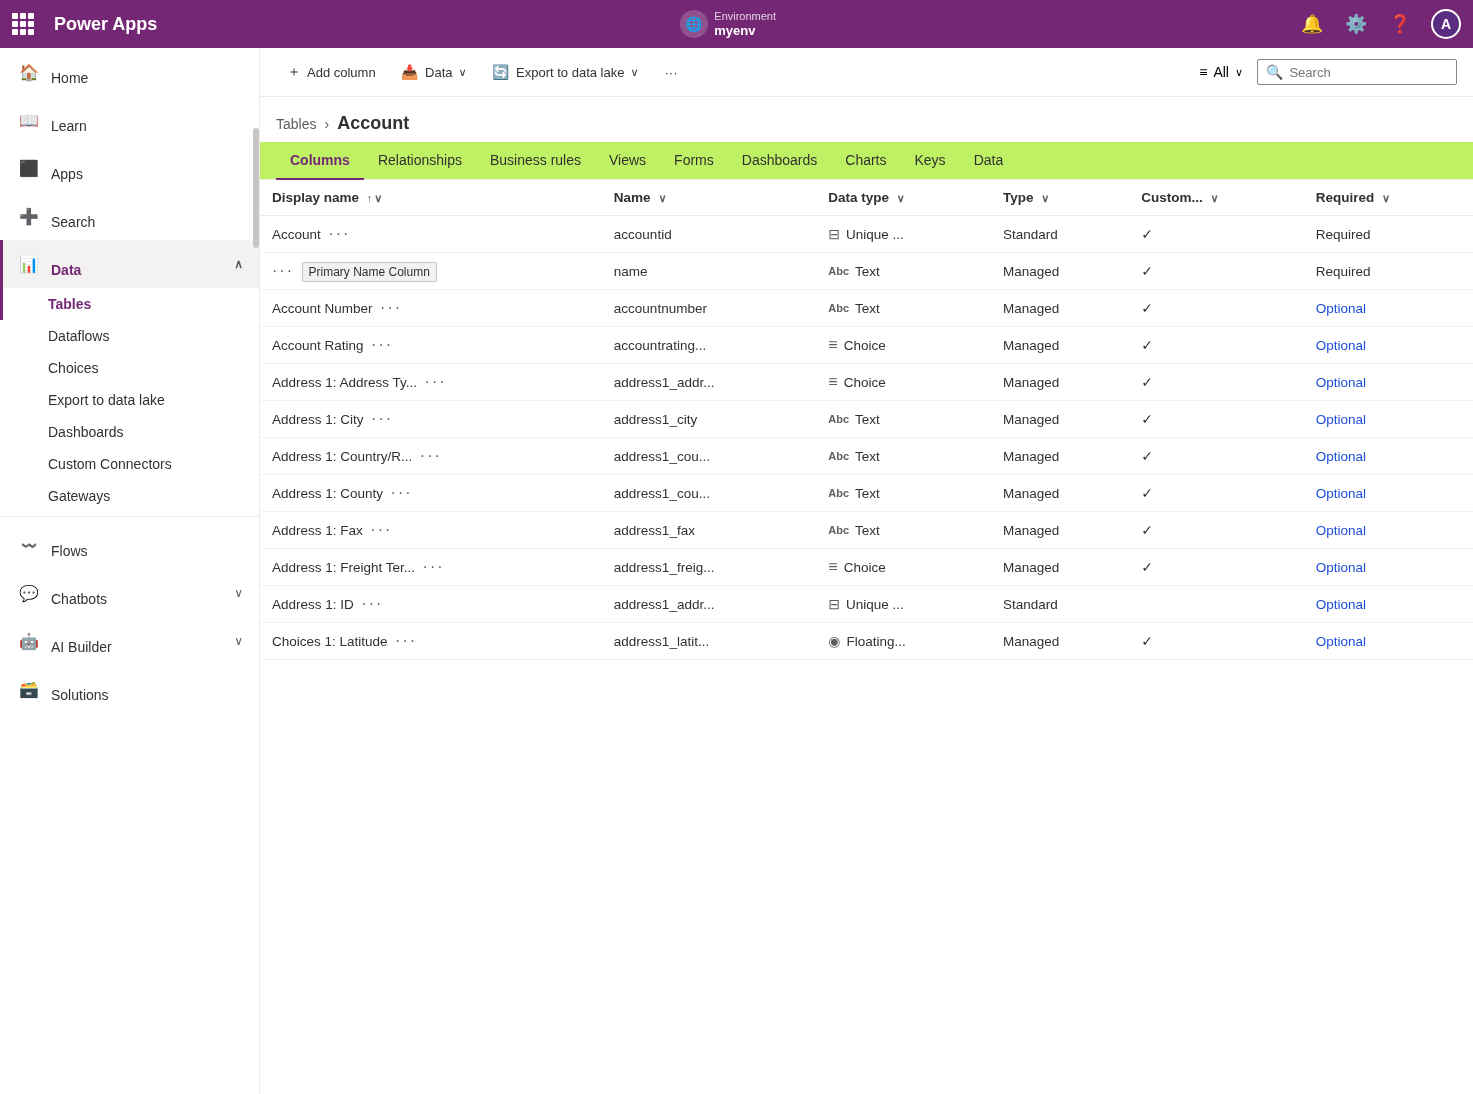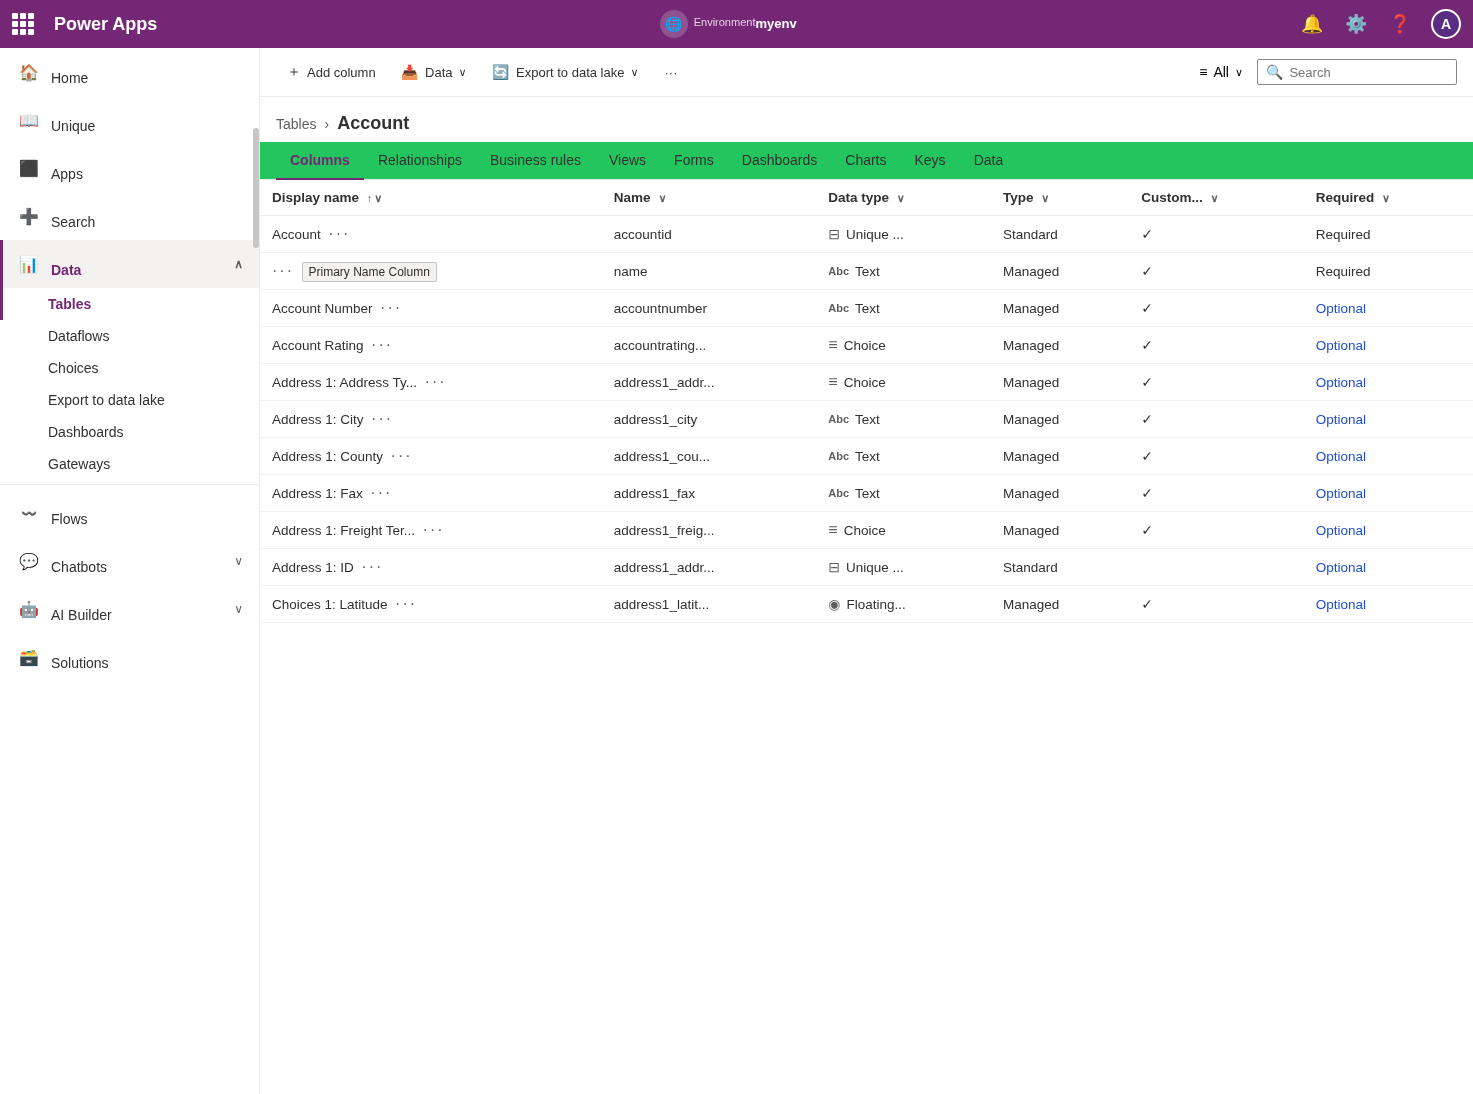--- a/index.html
+++ b/index.html
@@ -20,21 +20,21 @@
       display: grid;
       grid-template-columns: repeat(3,6px);
       grid-template-rows: repeat(3,6px);
       gap: 2px;
       cursor: pointer;
     }
     .topbar-waffle span { background: white; display: block; width: 6px; height: 6px; border-radius: 1px; }
     .topbar-brand { font-size: 18px; font-weight: 600; color: white; margin-left: 8px; }
     .topbar-center { flex: 1; display: flex; justify-content: center; align-items: center; gap: 6px; }
     .env-icon { width: 28px; height: 28px; background: rgba(255,255,255,0.2); border-radius: 50%; display: flex; align-items: center; justify-content: center; font-size: 14px; }
-    .env-text { display: flex; flex-direction: row; line-height: 1.2; }
+    .env-text { display: flex; flex-direction: column; line-height: 1.2; }
     .env-label { font-size: 11px; color: rgba(255,255,255,0.8); }
     .env-name { font-size: 13px; font-weight: 600; color: white; }
     .topbar-actions { display: flex; align-items: center; gap: 16px; }
     .topbar-icon { color: white; font-size: 18px; cursor: pointer; width: 28px; height: 28px; display: flex; align-items: center; justify-content: center; }
     .avatar { width: 30px; height: 30px; border-radius: 50%; border: 2px solid white; background: #5a2d82; display: flex; align-items: center; justify-content: center; font-size: 14px; font-weight: 600; color: white; cursor: pointer; }
 
     
     .main-layout { display: flex; flex: 1; overflow: hidden; }
 
     
@@ -131,21 +131,21 @@
     }
     .breadcrumb-link { cursor: pointer; color: #605e5c; }
     .breadcrumb-sep { color: #605e5c; }
     .breadcrumb-current { font-weight: 600; color: #323130; font-size: 18px; }
 
     
     .tabs {
       display: flex;
       border-bottom: 1px solid #edebe9;
       padding: 0 16px;
-      background: #22c55e;
+      background: #bef264;
       flex-shrink: 0;
     }
     .tab {
       padding: 10px 14px;
       cursor: pointer;
       color: #323130;
       font-size: 14px;
       border-bottom: 2px solid transparent;
       margin-bottom: -1px;
     }
@@ -226,41 +226,42 @@
 <div class="main-layout">
 
   <div class="sidebar">
     <div class="sidebar-scroll">
       <div class="sidebar-item">
         <span class="sidebar-item-icon">🏠</span>
         <span class="sidebar-item-label">Home</span>
       </div>
       <div class="sidebar-item">
         <span class="sidebar-item-icon">📖</span>
-        <span class="sidebar-item-label">Unique</span>
+        <span class="sidebar-item-label">Learn</span>
       </div>
       <div class="sidebar-item">
         <span class="sidebar-item-icon">⬛</span>
         <span class="sidebar-item-label">Apps</span>
       </div>
       <div class="sidebar-item">
         <span class="sidebar-item-icon">➕</span>
         <span class="sidebar-item-label">Search</span>
       </div>
       <div class="sidebar-item active">
         <span class="sidebar-item-icon">📊</span>
         <span class="sidebar-item-label">Data</span>
         <span class="sidebar-item-arrow">∧</span>
       </div>
 
       <div class="sidebar-sub active">Tables</div>
       <div class="sidebar-sub">Dataflows</div>
       <div class="sidebar-sub">Choices</div>
       <div class="sidebar-sub">Export to data lake</div>
       <div class="sidebar-sub">Dashboards</div>
+      <div class="sidebar-sub">Custom Connectors</div>
       <div class="sidebar-sub">Gateways</div>
 
       <div class="sidebar-divider"></div>
 
       <div class="sidebar-item">
         <span class="sidebar-item-icon" style="font-size:13px;">〰️</span>
         <span class="sidebar-item-label">Flows</span>
       </div>
       <div class="sidebar-item">
         <span class="sidebar-item-icon">💬</span>
@@ -467,20 +468,36 @@
         <span class="data-type-icon" style="color:#605e5c; font-size:11px; font-weight:600">Abc</span>
         <span>Text</span>
       </div>
     </td>
     <td>Managed</td>
     <td><span class="checkmark">✓</span></td>
     <td><span class="optional-text">Optional</span></td>
   </tr>
             <tr>
     <td>
+      <span>Address 1: Country/R...</span>
+      &nbsp;<span class="menu-dots">···</span>
+    </td>
+    <td>address1_cou...</td>
+    <td>
+      <div class="data-type-cell">
+        <span class="data-type-icon" style="color:#605e5c; font-size:11px; font-weight:600">Abc</span>
+        <span>Text</span>
+      </div>
+    </td>
+    <td>Managed</td>
+    <td><span class="checkmark">✓</span></td>
+    <td><span class="optional-text">Optional</span></td>
+  </tr>
+            <tr>
+    <td>
       <span>Address 1: County</span>
       &nbsp;<span class="menu-dots">···</span>
     </td>
     <td>address1_cou...</td>
     <td>
       <div class="data-type-cell">
         <span class="data-type-icon" style="color:#605e5c; font-size:11px; font-weight:600">Abc</span>
         <span>Text</span>
       </div>
     </td>

